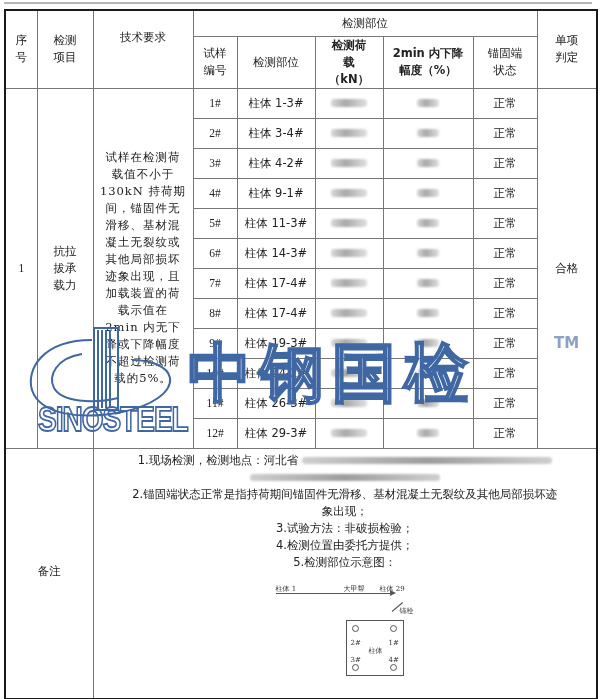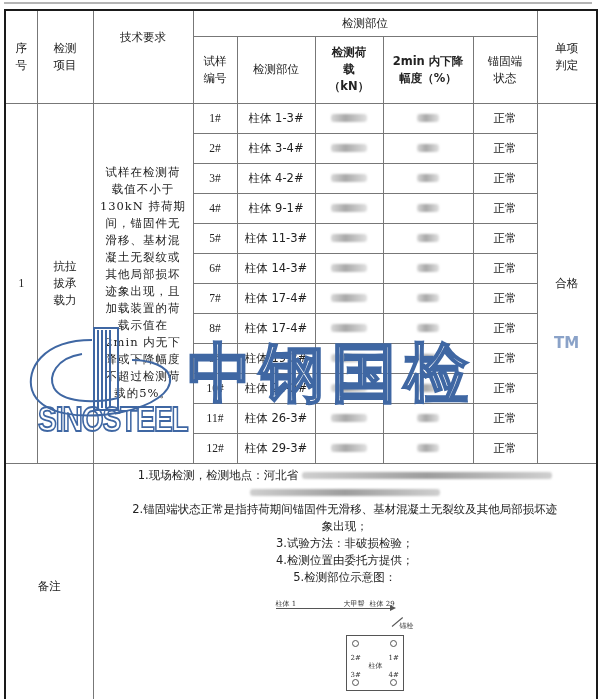--- a/index.html
+++ b/index.html
@@ -65,21 +65,21 @@
   </colgroup>
   <tbody>
       <tr class="hdr-group">
     <th rowspan="2" style="padding:0 8px">序号</th>
     <th rowspan="2" style="padding:0 12px">检测项目</th>
     <th rowspan="2" style="vertical-align:top;padding-top:18px">技术要求</th>
     <th colspan="5">检测部位</th>
     <th rowspan="2" style="padding:0 14px">单项判定</th>
   </tr>
   <tr class="hdr-sub">
-    <th style="padding:16px 8px">试样编号</th>
+    <th style="padding:8px 8px">试样编号</th>
     <th>检测部位</th>
     <th style="padding:0 12px;font-weight:bold">检测荷载（kN）</th>
     <th style="padding:8px 8px;font-weight:bold">2min 内下降幅度（%）</th>
     <th style="padding:0 14px">锚固端状态</th>
   </tr>
 
   <tr class="data-row">
     <td rowspan="12" class="site">1</td>
     <td rowspan="12" style="padding:0 12px">抗拉拔承载力</td>
     <td rowspan="12" class="req">试样在检测荷载值不小于130kN 持荷期间，锚固件无滑移、基材混凝土无裂纹或其他局部损坏迹象出现，且加载装置的荷载示值在 2min 内无下降或下降幅度不超过检测荷载的5%。</td>
@@ -179,21 +179,21 @@
         <span class="addr-blur" style="width:190px"></span>
       </div>
       <div class="remark-line">2.锚固端状态正常是指持荷期间锚固件无滑移、基材混凝土无裂纹及其他局部损坏迹</div>
       <div class="remark-line">象出现；</div>
       <div class="remark-line">3.试验方法：非破损检验；</div>
       <div class="remark-line">4.检测位置由委托方提供；</div>
       <div class="remark-line">5.检测部位示意图：</div>
       <div class="diagram">
         <span class="diag-text" style="left:176px;top:6px">柱体 1</span>
         <span class="diag-text" style="left:244px;top:6px">大甲帮</span>
-        <span class="diag-text" style="left:270px;top:6px">柱体 29</span>
+        <span class="diag-text" style="left:280px;top:6px">柱体 29</span>
         <div class="diag-arrow-line"></div>
         <div class="diag-arrow-head"></div>
         <span class="diag-text" style="left:300px;top:28px">锚栓</span>
         <div class="diag-leader"></div>
         <div class="diag-box">
           <div class="hole" style="left:5px;top:4px"></div>
           <div class="hole" style="left:43px;top:4px"></div>
           <div class="hole" style="left:5px;top:43px"></div>
           <div class="hole" style="left:43px;top:43px"></div>
           <span class="diag-text" style="left:4px;top:14px">2#</span>

